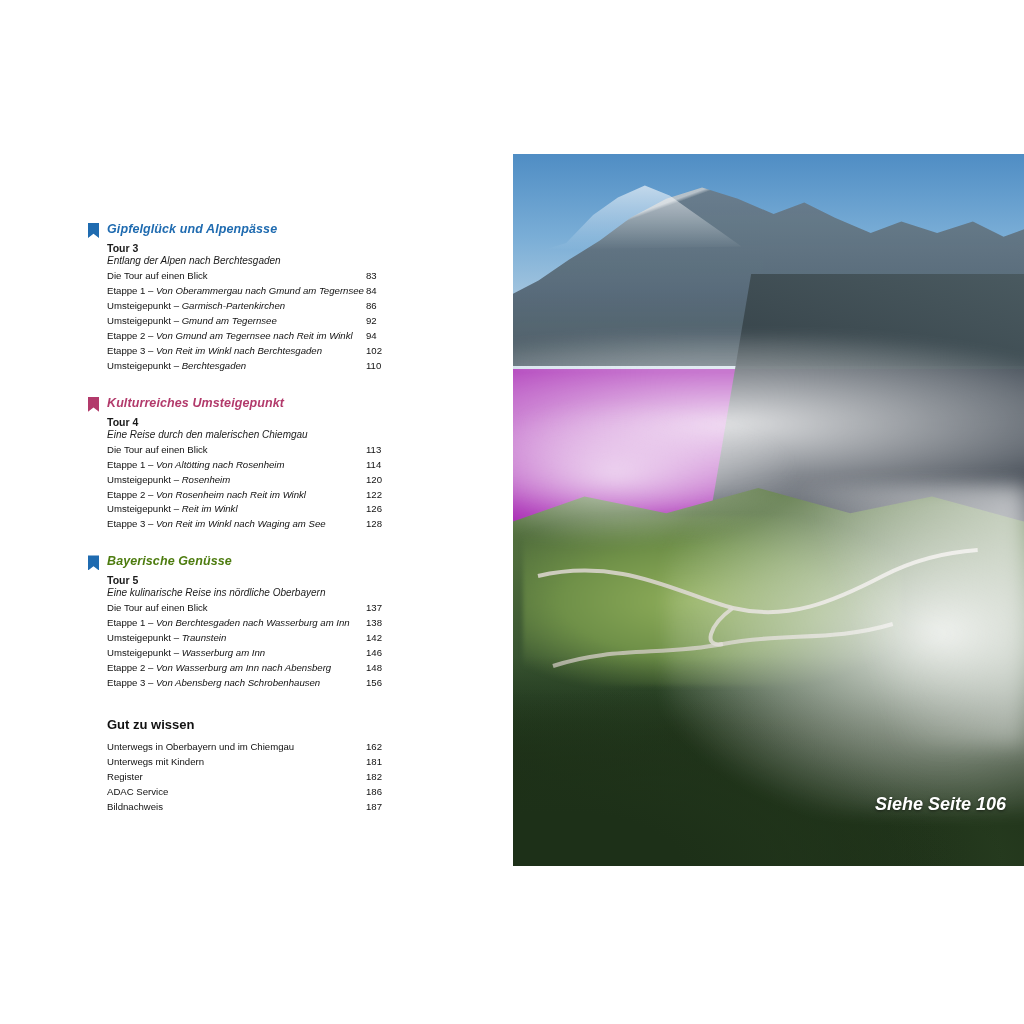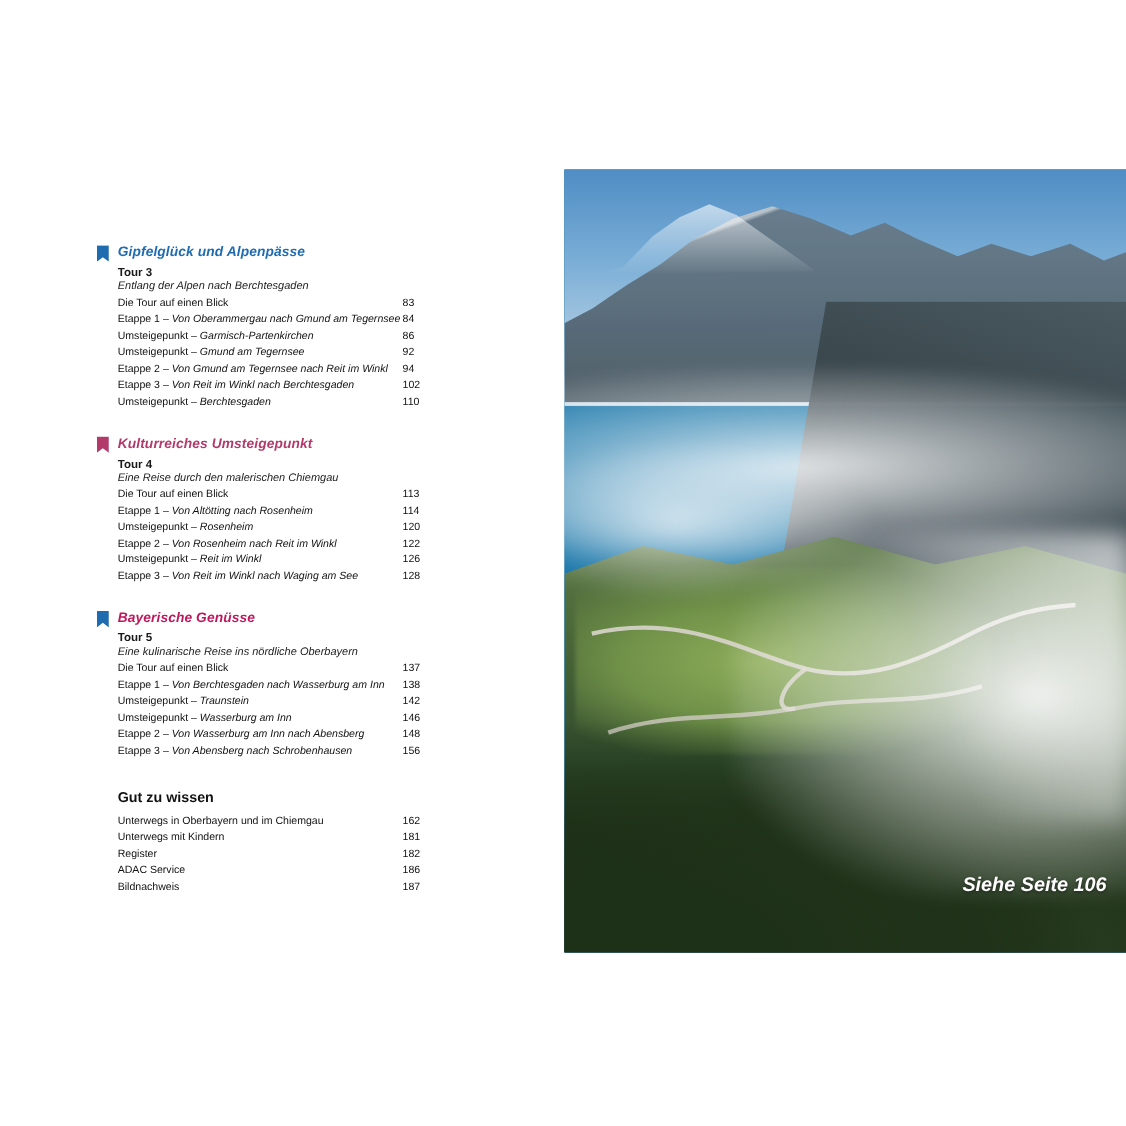--- a/index.html
+++ b/index.html
@@ -111,21 +111,21 @@
   }
 
   
   .photo {
     position: absolute;
     left: 513px;
     top: 154px;
     width: 511px;
     height: 712px;
     overflow: hidden;
-    background: #0369a1;
+    background: #a21caf;
   }
 
   
   .sky {
     position: absolute;
     left: 0; top: 0; width: 100%; height: 215px;
     background: linear-gradient(180deg, #4f8dc4 0%, #79add6 38%, #a8c8e0 70%, #cdddea 100%);
   }
   .sky .cloudband {
     position: absolute;
@@ -308,21 +308,21 @@
           </div>
           <div class="entry">
             <span class="label"><span class="lead">Etappe 3 – </span><span class="ital">Von Reit im Winkl nach Waging am See</span></span>
             <span class="page">128</span>
           </div>
         </div>
       </div>
       <div class="section">
         <div class="section-head">
           <span class="bookmark" style="color: rgb(31, 107, 176);"></span>
-          <div class="section-title" style="color: #be185d;">Bayerische Genüsse</div>
+          <div class="section-title" style="color: #4d7c0f;">Bayerische Genüsse</div>
         </div>
         <div class="tour-label">Tour 5</div>
         <div class="tour-sub">Eine kulinarische Reise ins nördliche Oberbayern</div>
         <div class="entries">
           <div class="entry">
             <span class="label"><span class="lead">Die Tour auf einen Blick</span><span class="ital"></span></span>
             <span class="page">137</span>
           </div>
           <div class="entry">
             <span class="label"><span class="lead">Etappe 1 – </span><span class="ital">Von Berchtesgaden nach Wasserburg am Inn</span></span>

